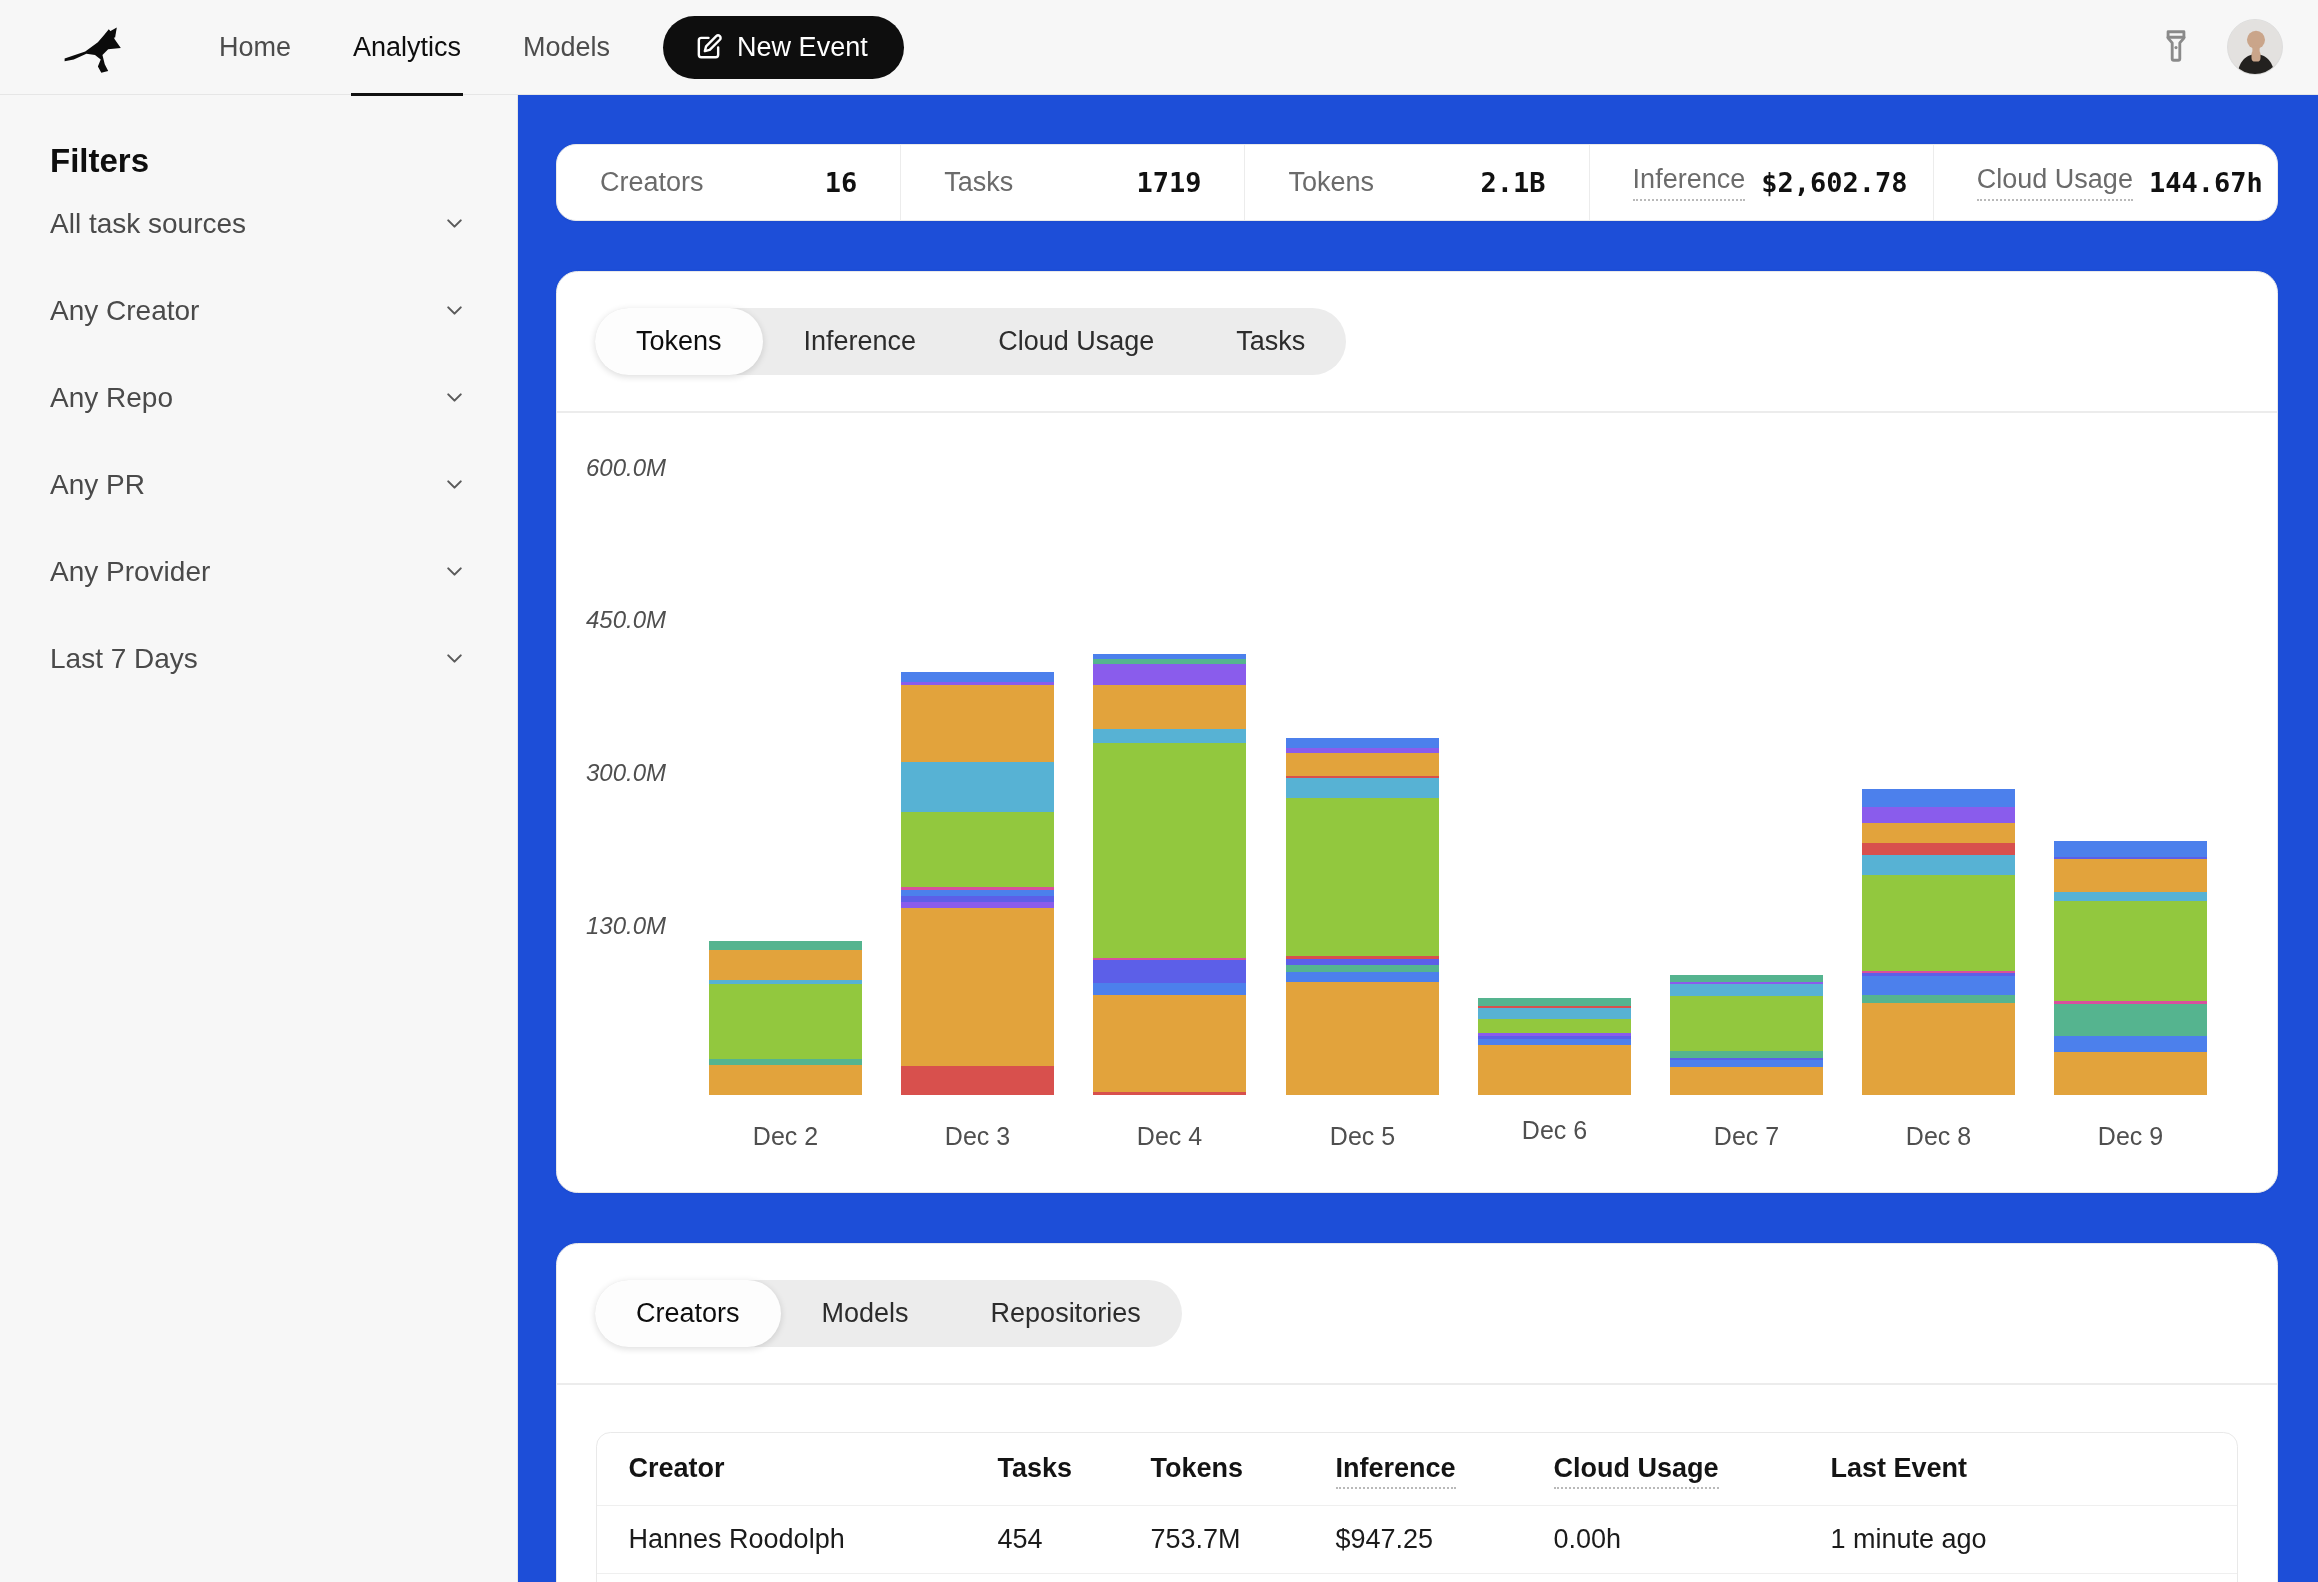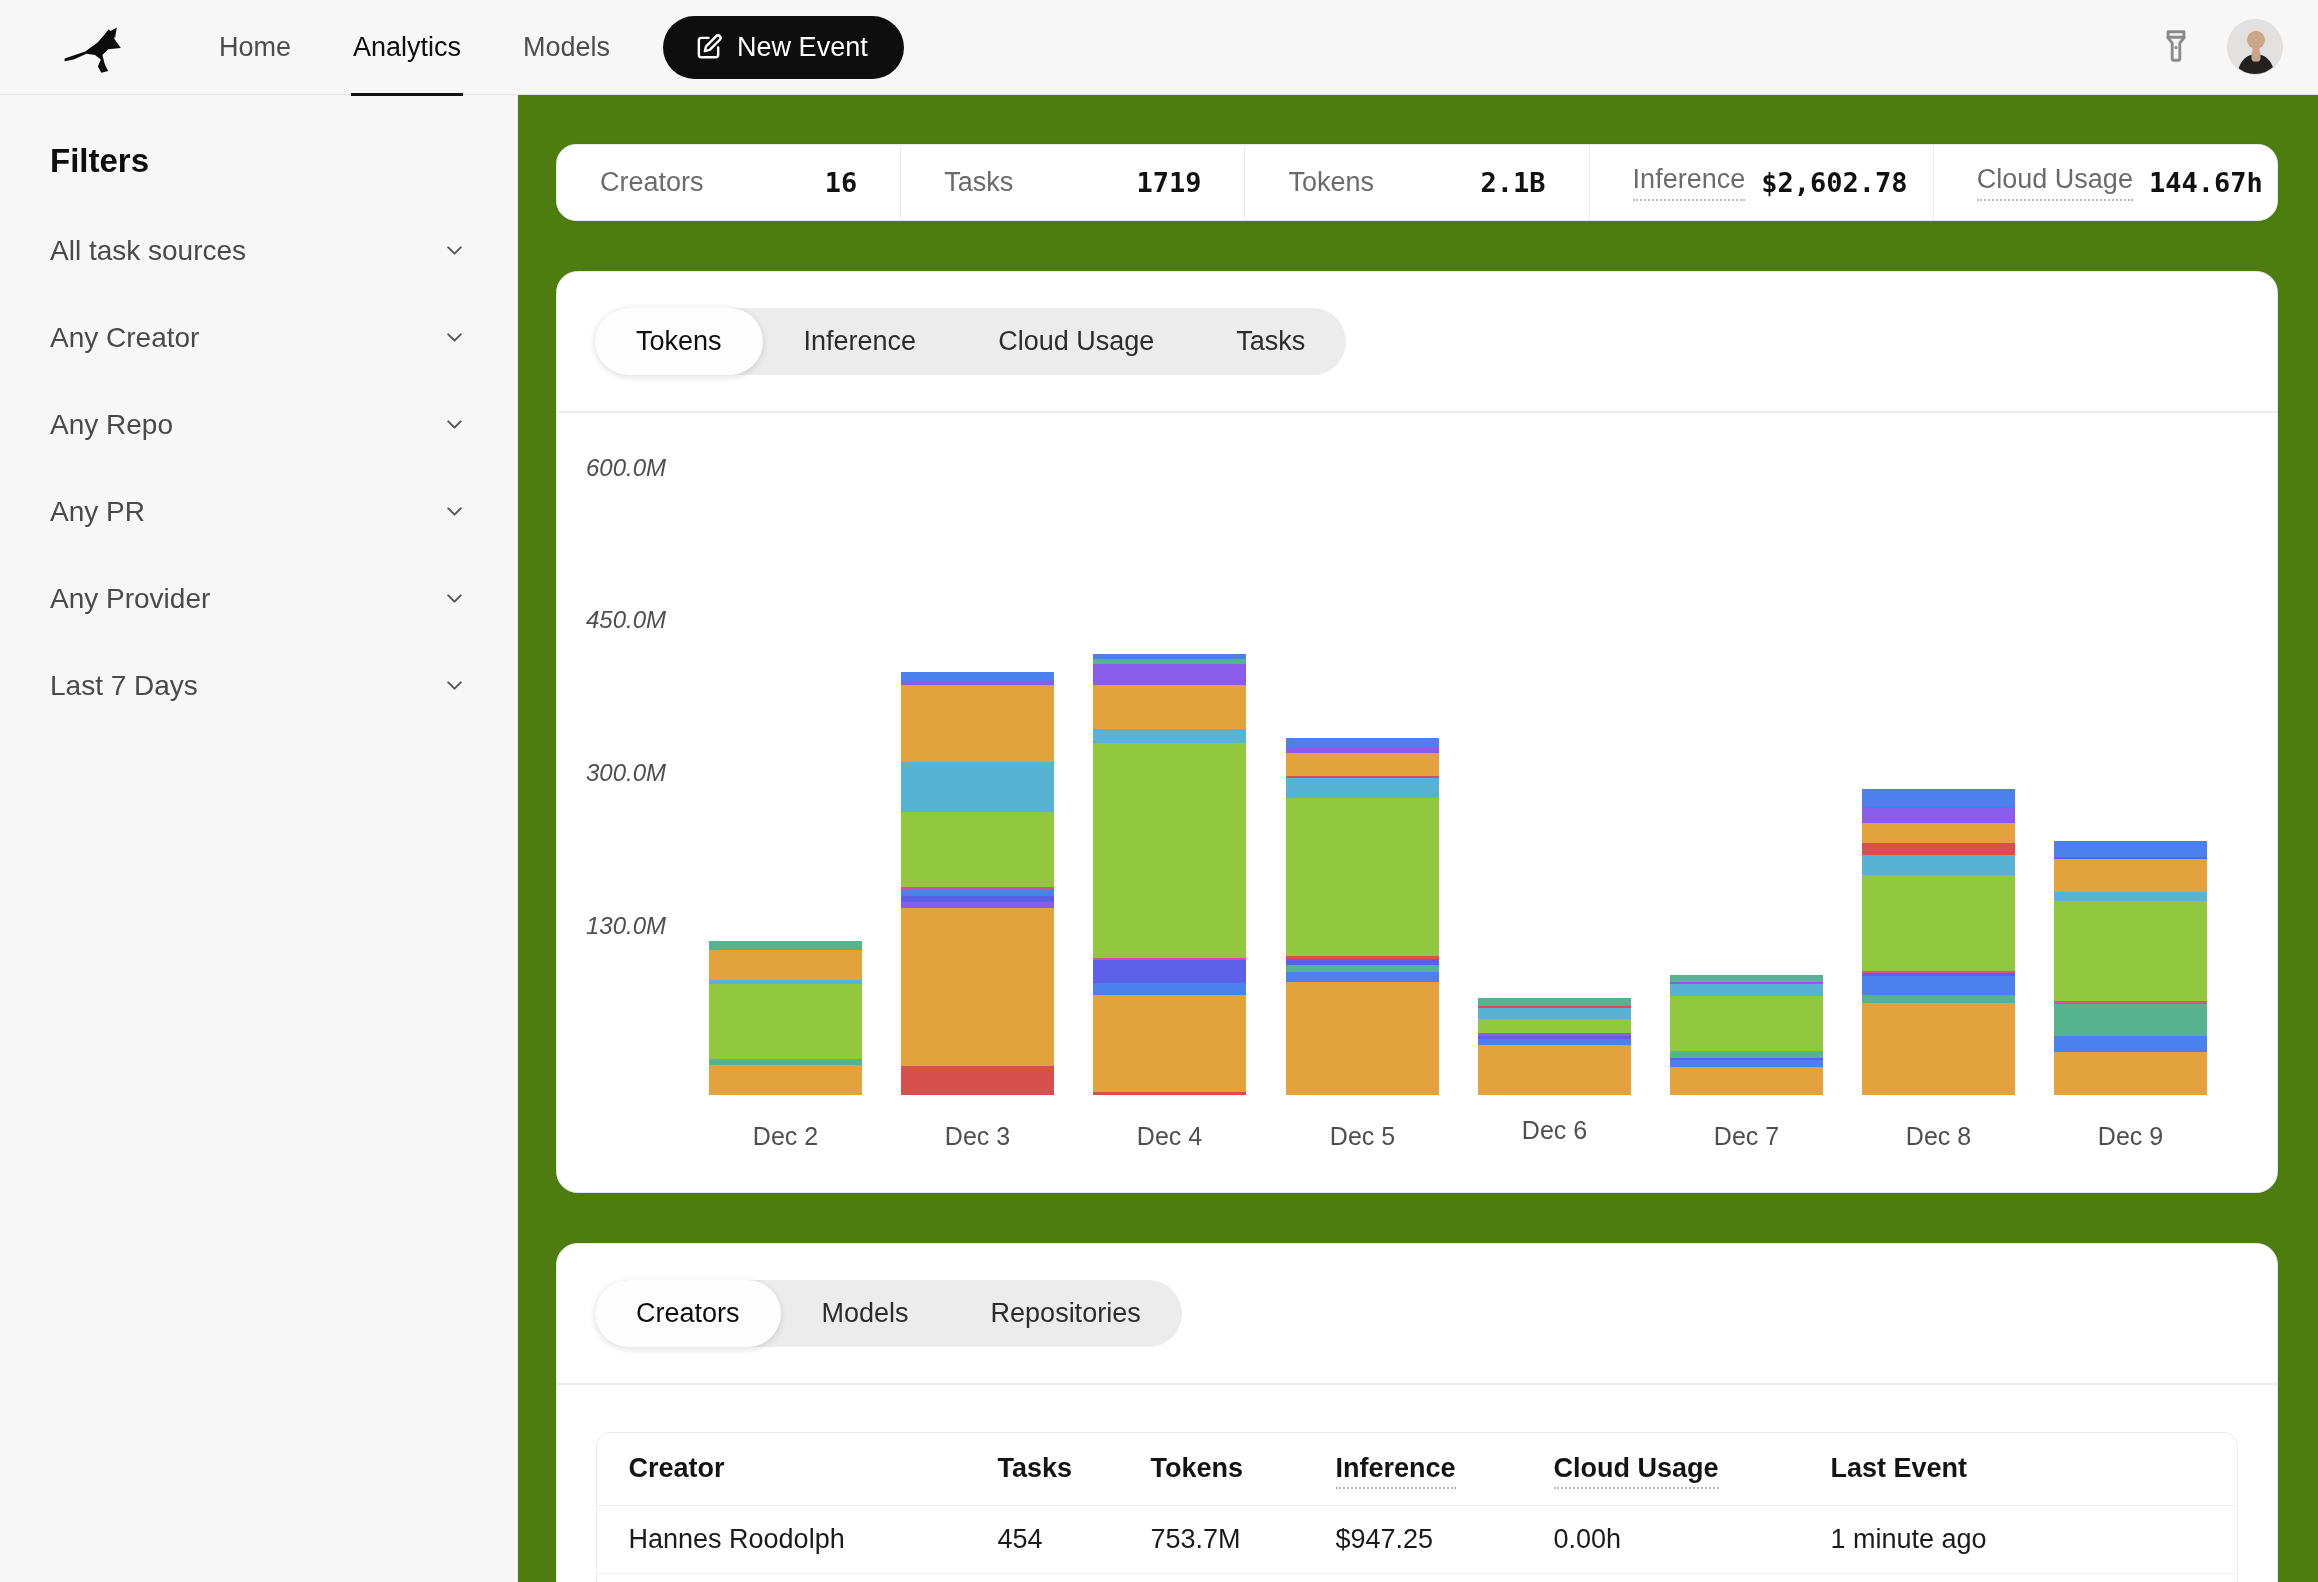--- a/index.html
+++ b/index.html
@@ -1,19 +1,19 @@
 <!DOCTYPE html>
 <html style="font-size:14.4px"><head>
 <meta charset="utf-8">
 <style>
   * { margin:0; padding:0; box-sizing:border-box; }
   html,body { background:#e9e9e9; }
   .page {
     position:relative; width:2319px; height:1582px; overflow:hidden;
-    background:#4d7c0f; font-family:"Liberation Sans", sans-serif; color:#171717;
+    background:#1d4ed8; font-family:"Liberation Sans", sans-serif; color:#171717;
   }
   
   .topbar {
     position:relative; height:95px; display:flex; align-items:center;
     padding:0 36px 0 52px; border-bottom:1.8px solid #e6e6e6; background:#f7f7f7;
   }
   .logo { width:86px; height:59px; margin-right:50px; flex:0 0 auto; }
   .nav { display:flex; align-items:stretch; height:95px; }
   .nav-link {
     position:relative; display:flex; align-items:center; padding:0 31px;
@@ -33,21 +33,21 @@
   .avatar {
     width:56px; height:56px; border-radius:50%; overflow:hidden; flex:0 0 auto;
     background:linear-gradient(180deg,#e8e6e4,#d4d2d0); border:0.9px solid #ddd; cursor:pointer;
   }
   
   .content { display:flex; height:1487px; }
   .sidebar {
     width:518px; flex:0 0 auto; border-right:1.8px solid #e6e6e6; padding:47px 50px 0 50px;
     background:#f7f7f7;
   }
-  .sidebar h2 { font-size:33px; font-weight:bold; color:#0e0e0e; margin-bottom:27px; }
+  .sidebar h2 { font-size:33px; font-weight:bold; color:#0e0e0e; }
   .filter-row {
     display:flex; align-items:center; justify-content:space-between;
     height:87px; cursor:pointer;
   }
   .filter-row span.lbl { font-size:28px; color:#4a4a4a; }
   .main { flex:1; padding:49px 41px 0 38px; overflow:hidden; }
   
   .stats-bar {
     display:flex; height:77px; background:#fff; border:1.8px solid #e9e9e9; border-radius:20px;
     box-shadow:0 0.9px 2.7px rgba(0,0,0,.04); overflow:hidden;

